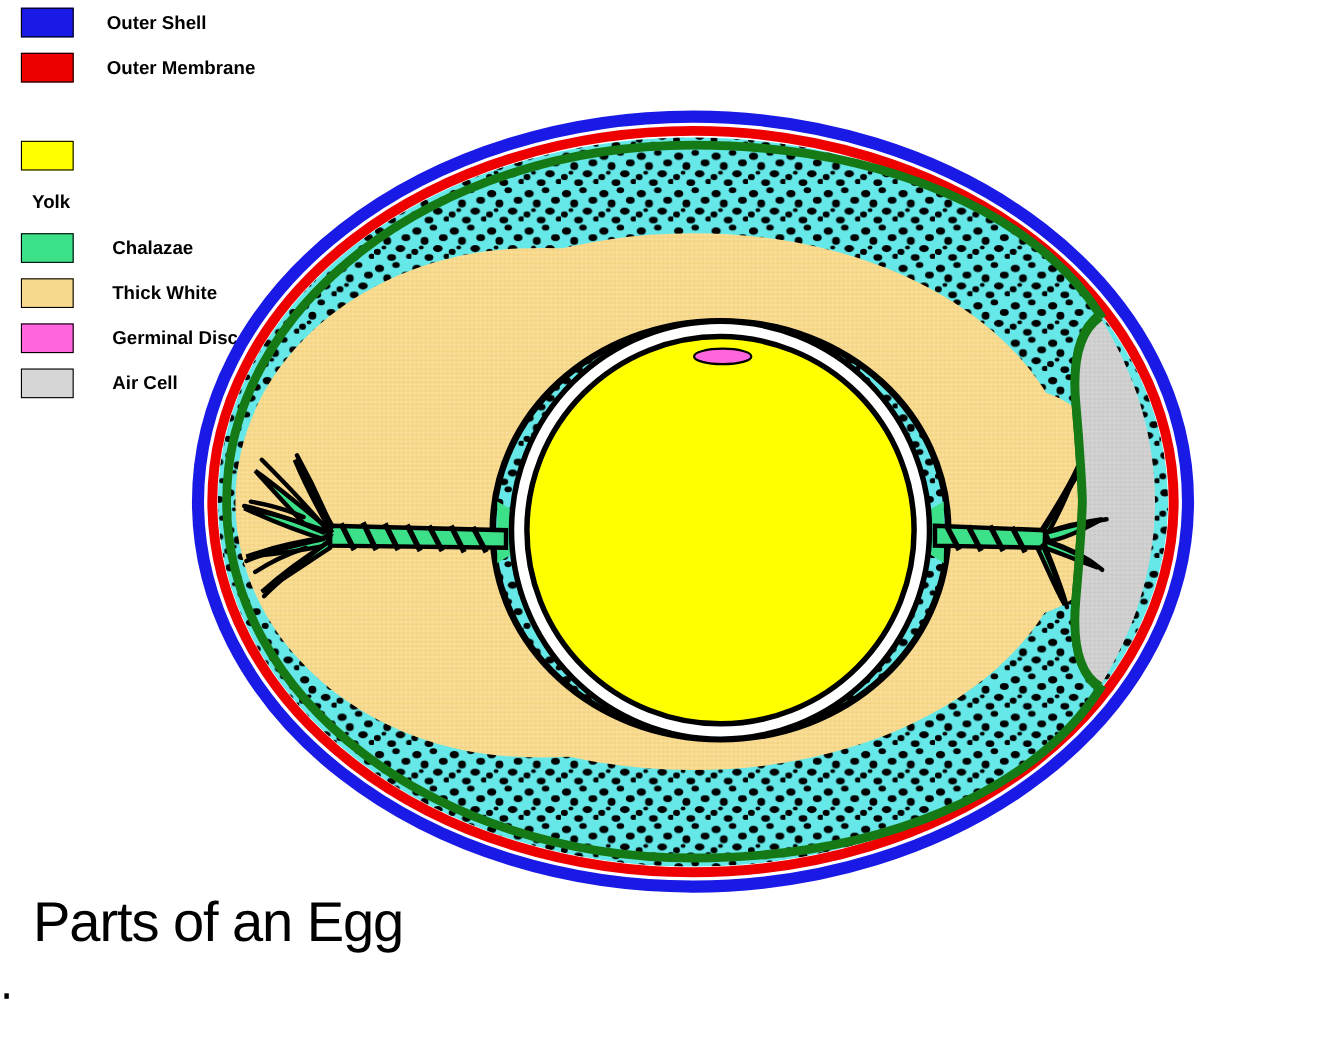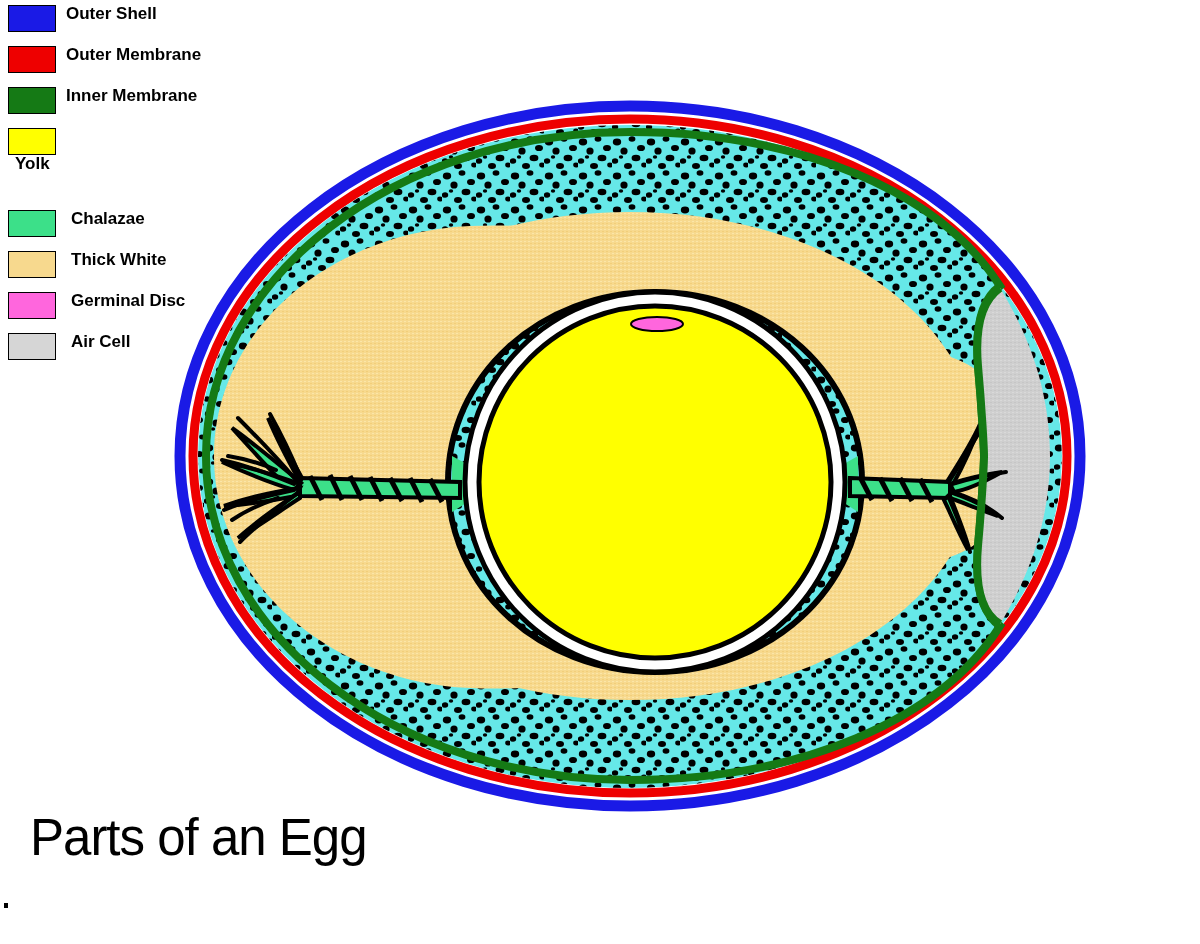--- a/index.html
+++ b/index.html
@@ -23,24 +23,25 @@
   
   #legend {
     position: absolute;
     left: 0;
     top: 0;
     width: 300px;
     height: 380px;
   }
   .legend-row {
     position: absolute;
-    left: 0;
+    left: 11px;
     height: 30px;
     display: flex;
-    align-items: flex-start;
+    align-items: center;
+    gap: 20px;
   }
   .legend-swatch {
     width: 48px;
     height: 27px;
     border: 1px solid #000000;
     box-sizing: border-box;
     margin-left: 8px;
     flex: 0 0 auto;
     position: relative;
     overflow: hidden;
@@ -93,24 +94,20 @@
 <div id="page">
 
   <div id="legend">
       <div class="legend-row" style="top: 5px;">
         <div class="legend-swatch" style="background: rgb(26, 26, 230);"></div>
         <div class="legend-label">Outer Shell</div>
       </div>
       <div class="legend-row" style="top: 46px;">
         <div class="legend-swatch" style="background: rgb(238, 0, 0);"></div>
         <div class="legend-label">Outer Membrane</div>
-      </div>
-      <div class="legend-row" style="top: 87px;">
-        <div class="legend-swatch" style="background: rgb(21, 122, 21);"></div>
-        <div class="legend-label">Inner Membrane</div>
       </div>
       <div class="legend-row" style="top: 128px; flex-direction: column;">
         <div class="legend-swatch" style="background: rgb(255, 255, 0);"></div>
         <div class="legend-label indent">Yolk</div>
       </div>
       <div class="legend-row" style="top: 210px;">
         <div class="legend-swatch" style="background: rgb(60, 224, 137);"></div>
         <div class="legend-label indent">Chalazae</div>
       </div>
       <div class="legend-row" style="top: 251px;">

